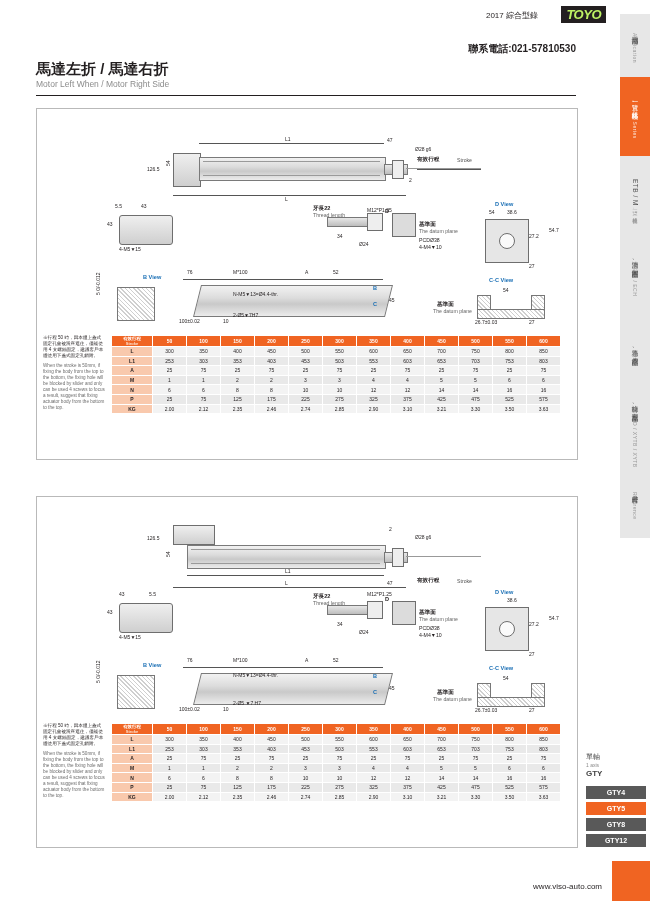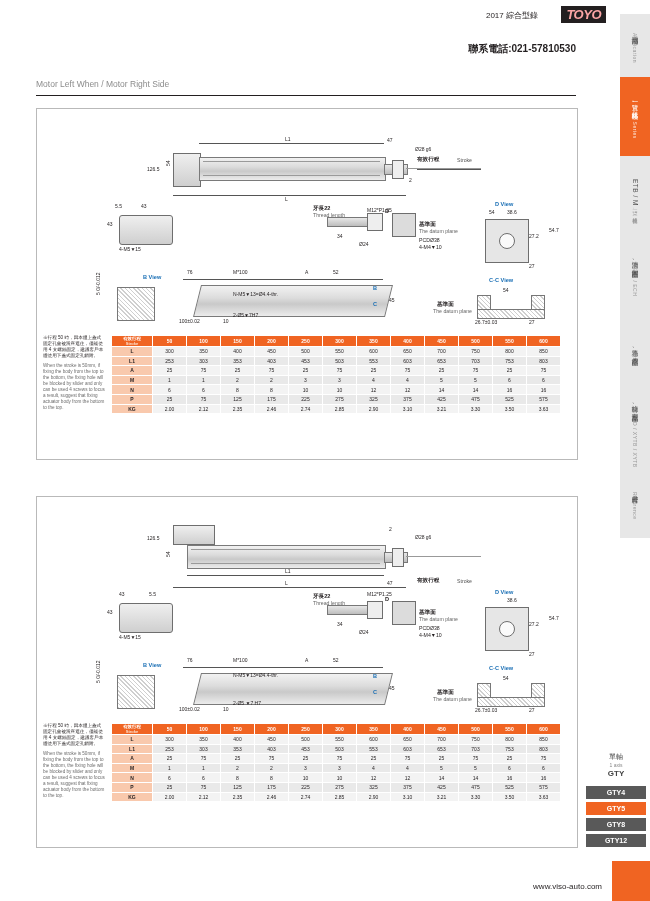--- a/index.html
+++ b/index.html
@@ -20,27 +20,27 @@
     display:flex;align-items:center;justify-content:center;
     border-bottom:1px solid #fff;padding:2px 0;
   }
   .stab.active{background:#f06422;color:#fff;}
   .stab .en{font-size:5px;color:#999;}
   .stab.active .en{color:#fde4d6;}
 
   .sbtn{position:absolute;right:4px;width:60px;height:13px;background:#595959;color:#fff;
         font-size:7px;font-weight:bold;display:flex;align-items:center;justify-content:center;}
   .sbtn.on{background:#f06422;}
-  .sgty{position:absolute;right:4px;text-align:center;width:60px;font-size:7px;color:#444;}
+  .sgty{position:absolute;right:4px;text-align:left;width:60px;font-size:7px;color:#444;}
 
   
   .hdr{position:absolute;left:0;top:0;width:612px;height:34px;}
   .hdr .ttl{position:absolute;right:74px;top:10px;font-size:8px;color:#231f20;}
   .logo{position:absolute;right:6px;top:6px;font-size:13px;font-weight:bold;font-style:italic;
-        color:#fca5a5;background:#231f20;padding:1px 5px 1px 5px;letter-spacing:-.5px;}
+        color:#bef264;background:#231f20;padding:1px 5px 1px 5px;letter-spacing:-.5px;}
   .phone{position:absolute;right:74px;top:42px;font-size:10px;font-weight:bold;color:#231f20;padding-left:47px;}
 
   .h1{position:absolute;left:36px;top:60px;font-size:15px;font-weight:bold;}
   .h2{position:absolute;left:36px;top:79px;font-size:8.5px;color:#8c8c8c;}
   .hrule{position:absolute;left:36px;top:95px;width:540px;height:1px;background:#231f20;}
 
   
   .panel{position:absolute;left:36px;width:540px;border:1px solid #b9b9b9;background:#fff;}
   .panel .bar{position:relative;height:20px;border-bottom:1px solid #d8d8d8;}
   .badge{position:absolute;left:6px;top:3px;width:20px;height:14px;background:#f06422;color:#fff;
@@ -93,20 +93,21 @@
 </head>
 <body>
 
 <div class="page">
 
   <div class="hdr">
     <div class="ttl">2017  綜合型錄</div>
     <div class="logo">TOYO</div>
   </div>
   <div class="phone">聯系電話:021-57810530</div>
+  <div class="h1">馬達左折 / 馬達右折</div>
   <div class="h2">Motor Left When / Motor Right Side</div>
   <div class="hrule"></div>
 
   <div class="panel" style="top:108px;height:350px;">
 
     <div class="draw">
 
       <div class="motor" style="left:136px;top:44px;width:26px;height:32px;"></div>
       <div class="body-rail" style="left:162px;top:48px;width:185px;height:22px;"></div>
       <div class="ln" style="left:166px;top:52px;width:177px;height:.6px;background:#9a9a9a;"></div>

